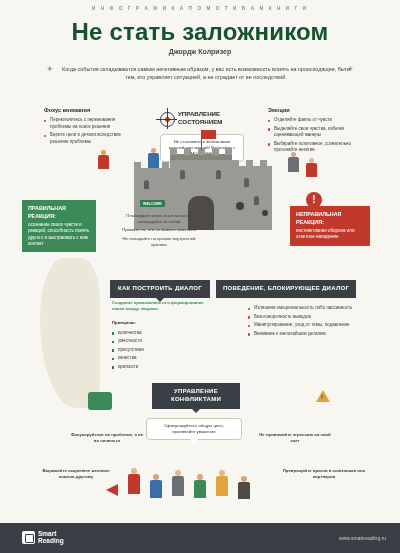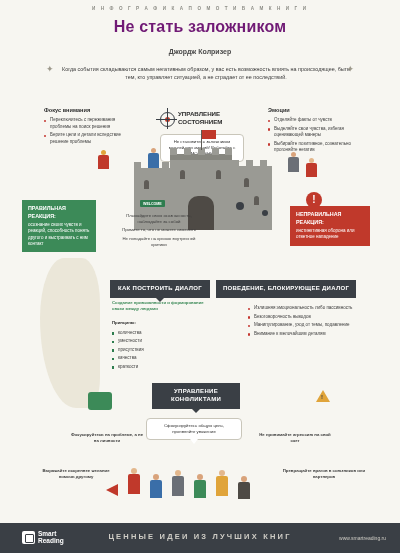--- a/index.html
+++ b/index.html
@@ -20,21 +20,21 @@
     position: absolute; top: 6px; left: 0; width: 400px;
     text-align: center;
     font-size: 4.6px; letter-spacing: 2.1px;
     color: #8d8d86; font-weight: bold;
   }
 
   
   .title {
     position: absolute; top: 18px; left: 0; width: 400px;
     text-align: center;
-    font-size: 16px; font-weight: bold; color: #701a75;
+    font-size: 24px; font-weight: bold; color: #14532d;
     letter-spacing: .2px;
   }
   .author {
     position: absolute; top: 48px; left: 0; width: 400px;
     text-align: center;
     font-size: 7px; color: #4a4a4a; font-weight: bold;
   }
   .lede {
     position: absolute; top: 65px; left: 62px; width: 288px;
     text-align: center;
@@ -367,17 +367,16 @@
   <div style="position:absolute;left:106px;top:484px;width:0;height:0;border-top:6px solid transparent;border-bottom:6px solid transparent;border-right:12px solid #c0392b;"></div>
 
   <div class="bottombar">
     <div class="logo-box">
       <div class="logo-mark"></div>
       <div class="logo-text">
         <div>Smart</div>
         <div>Reading</div>
       </div>
     </div>
-    <div class="bottom-center">ЦЕННЫЕ ИДЕИ ИЗ ЛУЧШИХ КНИГ</div>
     <div class="site">www.smartreading.ru</div>
   </div>
 
 </div>
 
 </body></html>

